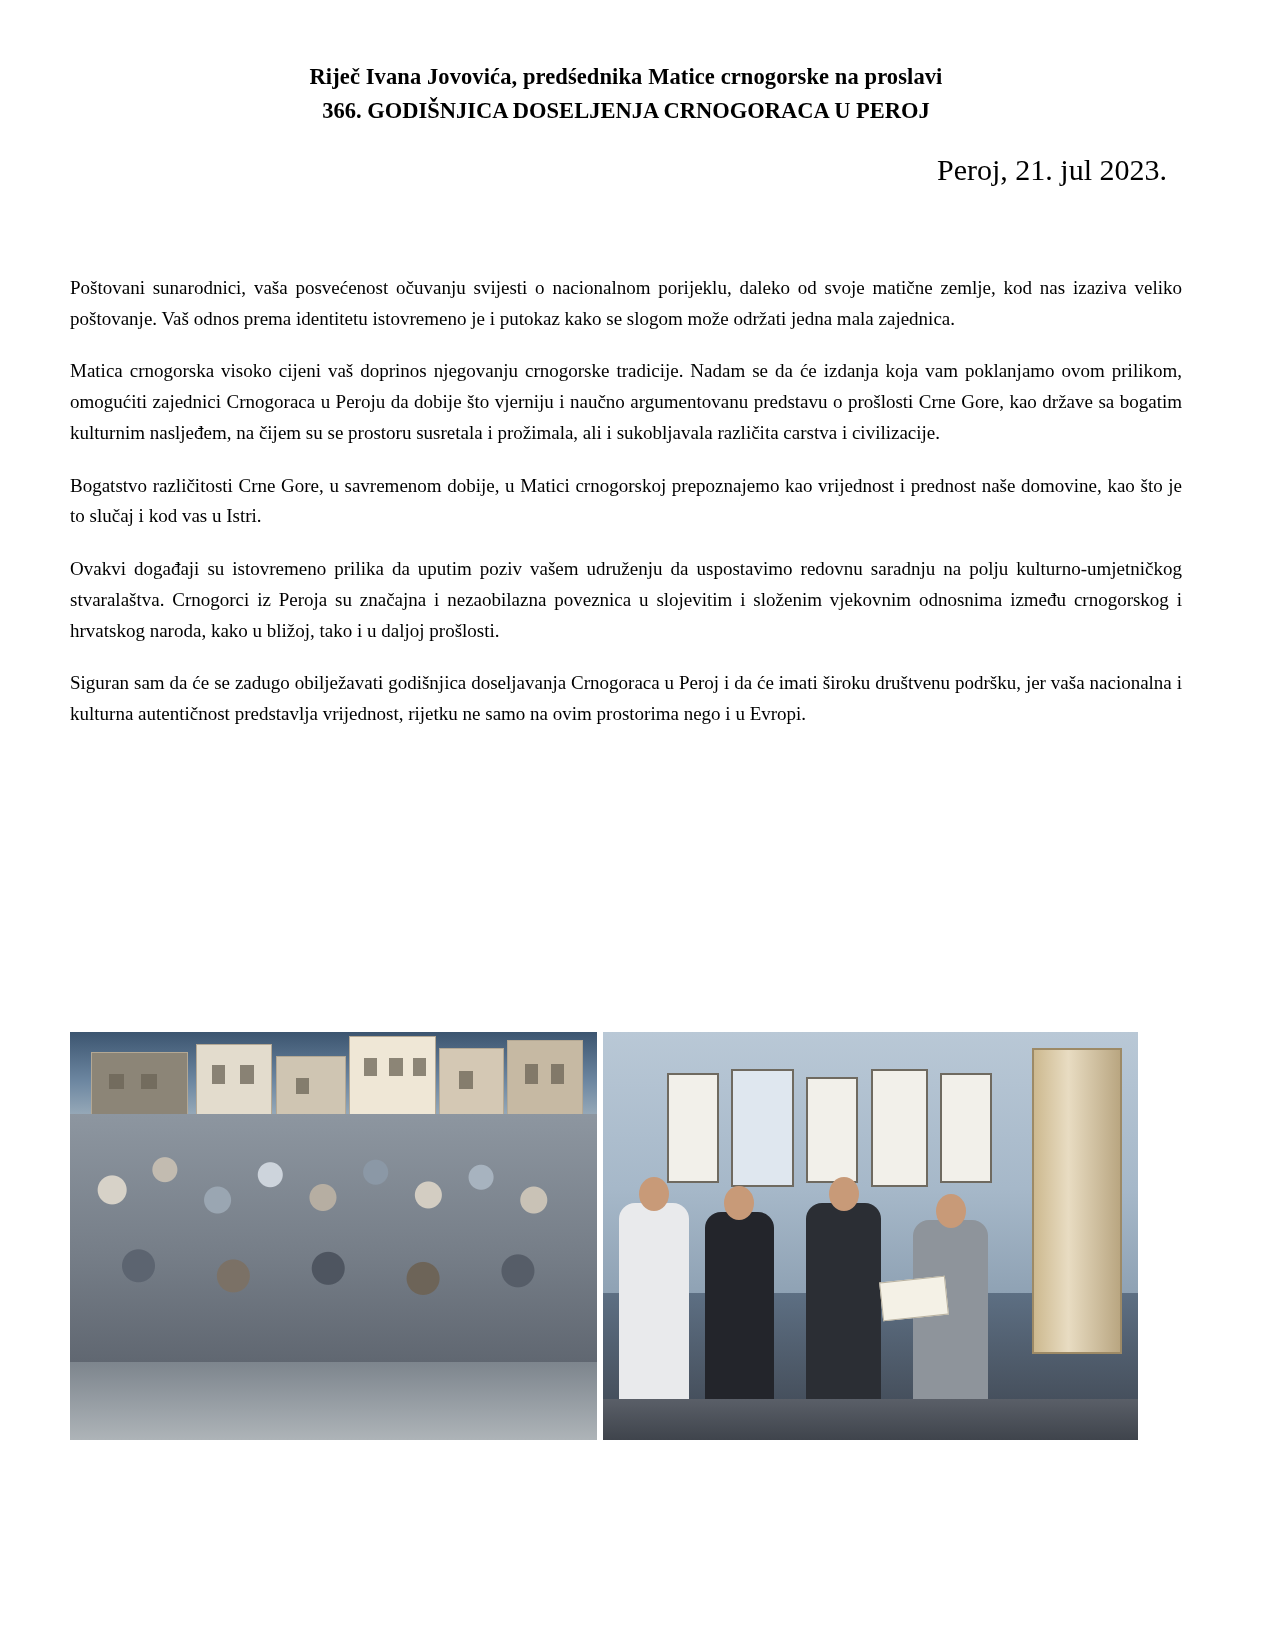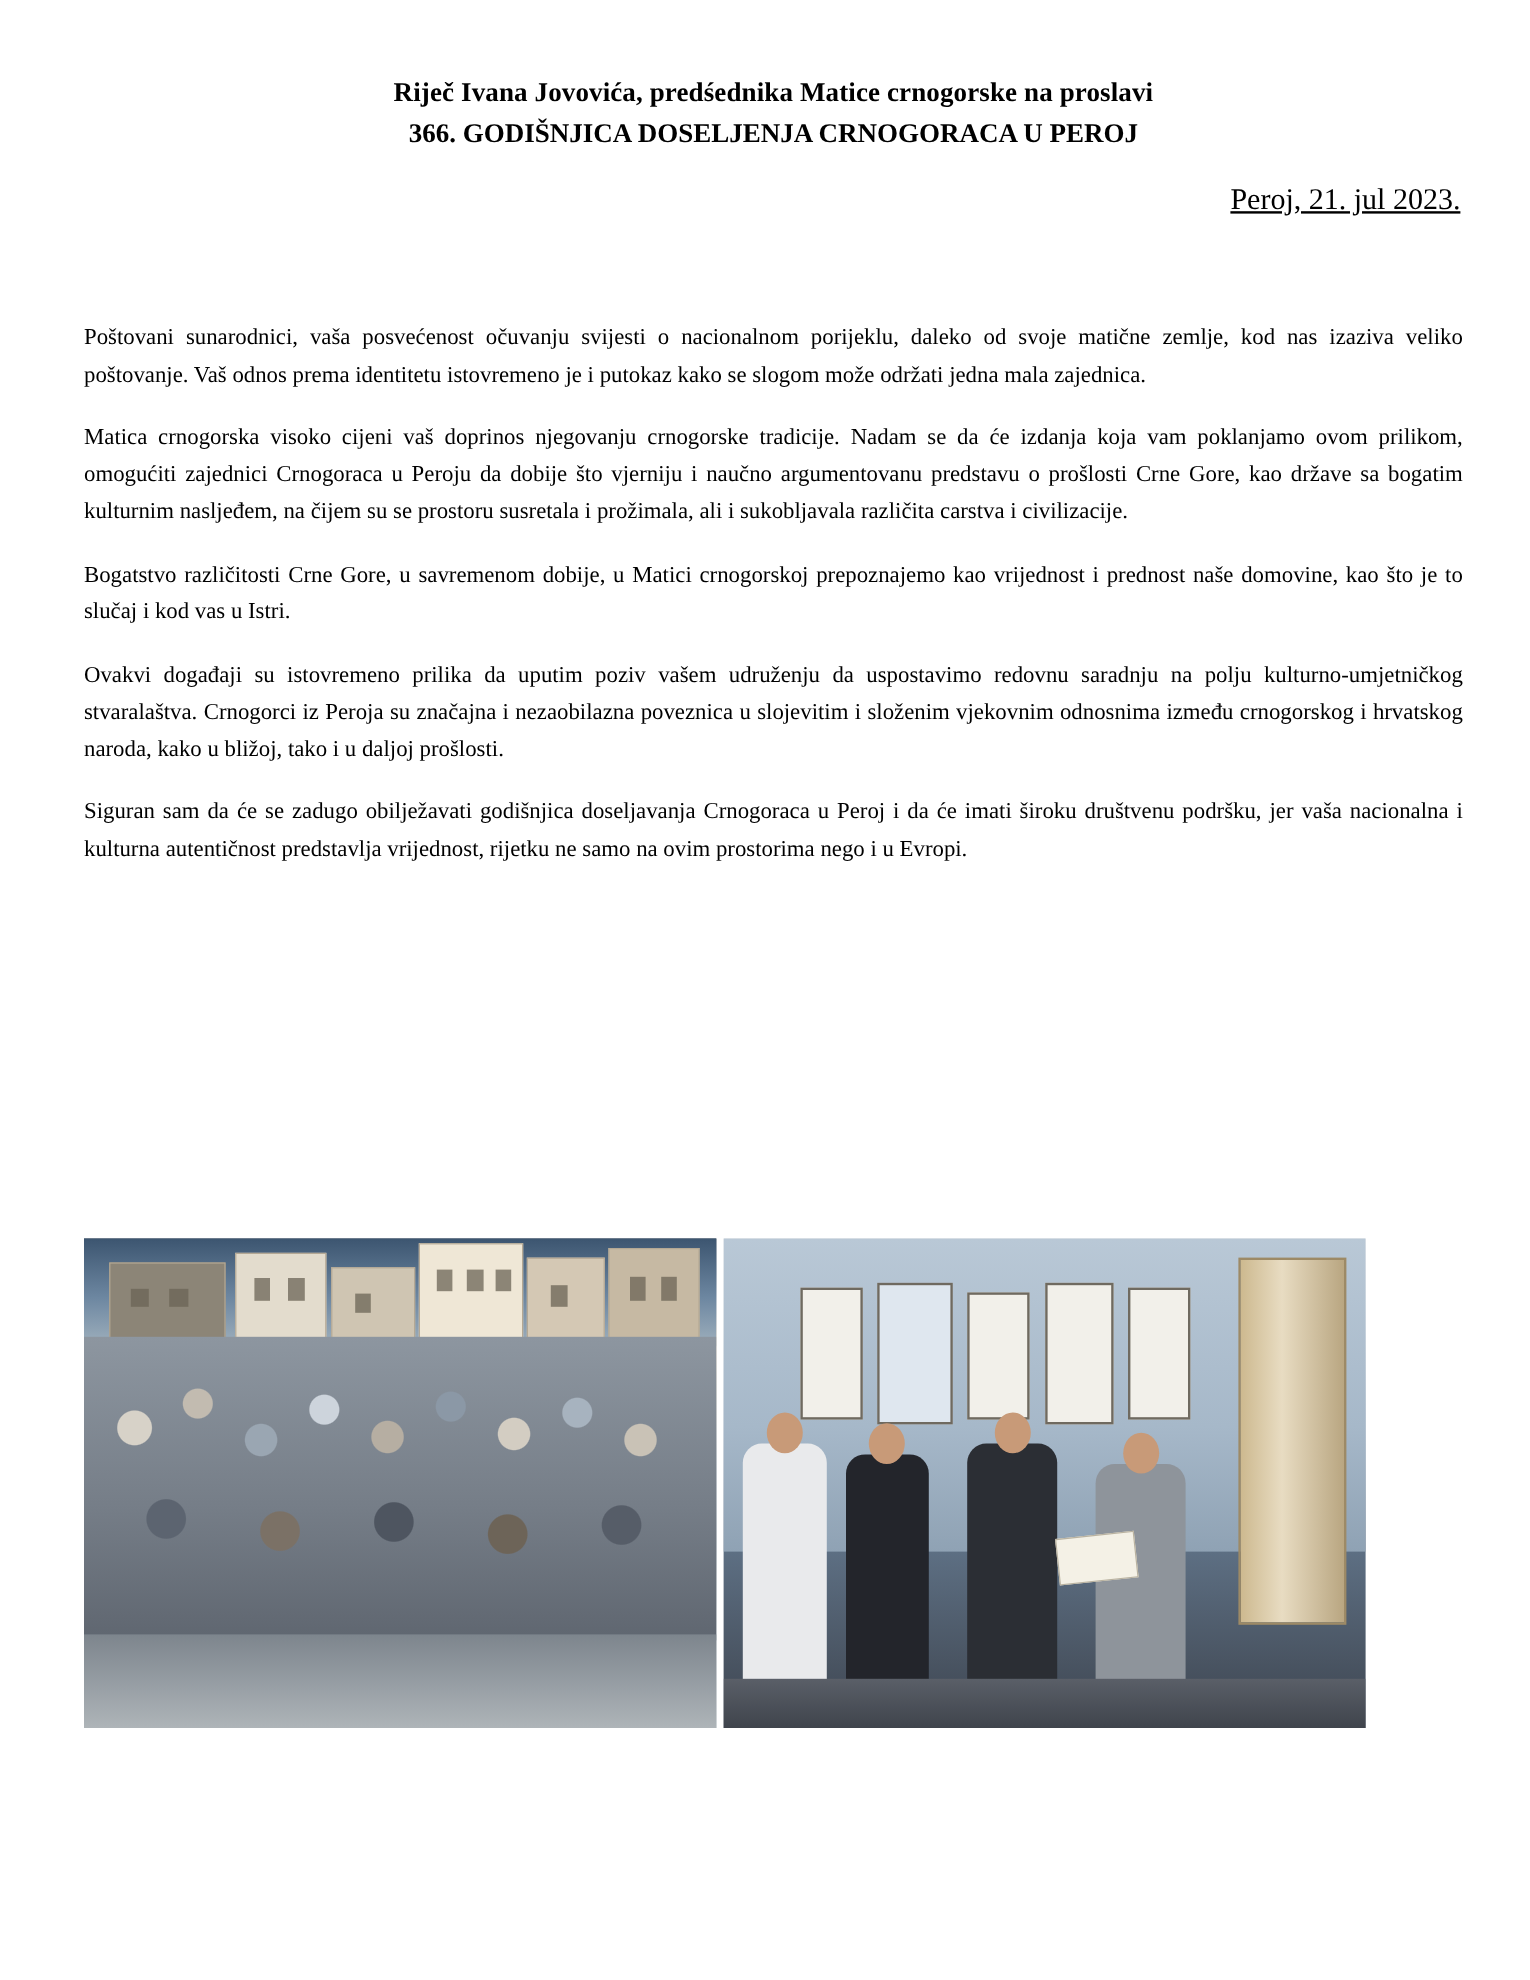--- a/index.html
+++ b/index.html
@@ -13,44 +13,43 @@
     height: 1650px;
     font-family: "Liberation Serif", "DejaVu Serif", serif;
     color: #000000;
     overflow: hidden;
     position: relative;
   }
   .page {
     width: 1275px;
     height: 1226px;
     box-sizing: border-box;
-    padding: 62px 56px 0 70px;
+    padding: 62px 93px 0 70px;
     position: relative;
   }
   .doc-title {
     text-align: center;
     font-weight: bold;
     font-size: 22.5px;
     line-height: 1.35;
     margin: 0 0 4px 0;
     letter-spacing: 0.1px;
   }
   .doc-subtitle {
     text-align: center;
     font-size: 22.5px;
     line-height: 1.35;
     margin: 0 0 10px 0;
     font-weight: bold;
   }
   .dateline {
     text-align: right;
-    font-size: 25px;
-    margin: 26px 0 0 0;
+    font-size: 30px;
+    margin: 26px 13px 0 0;
     padding-right: 2px;
-    text-decoration: underline;
   }
   .body-block {
     margin-top: 86px;
   }
   p.para {
     font-size: 19px;
     line-height: 1.62;
     text-align: justify;
     text-justify: inter-word;
     margin: 0 0 22px 0;

